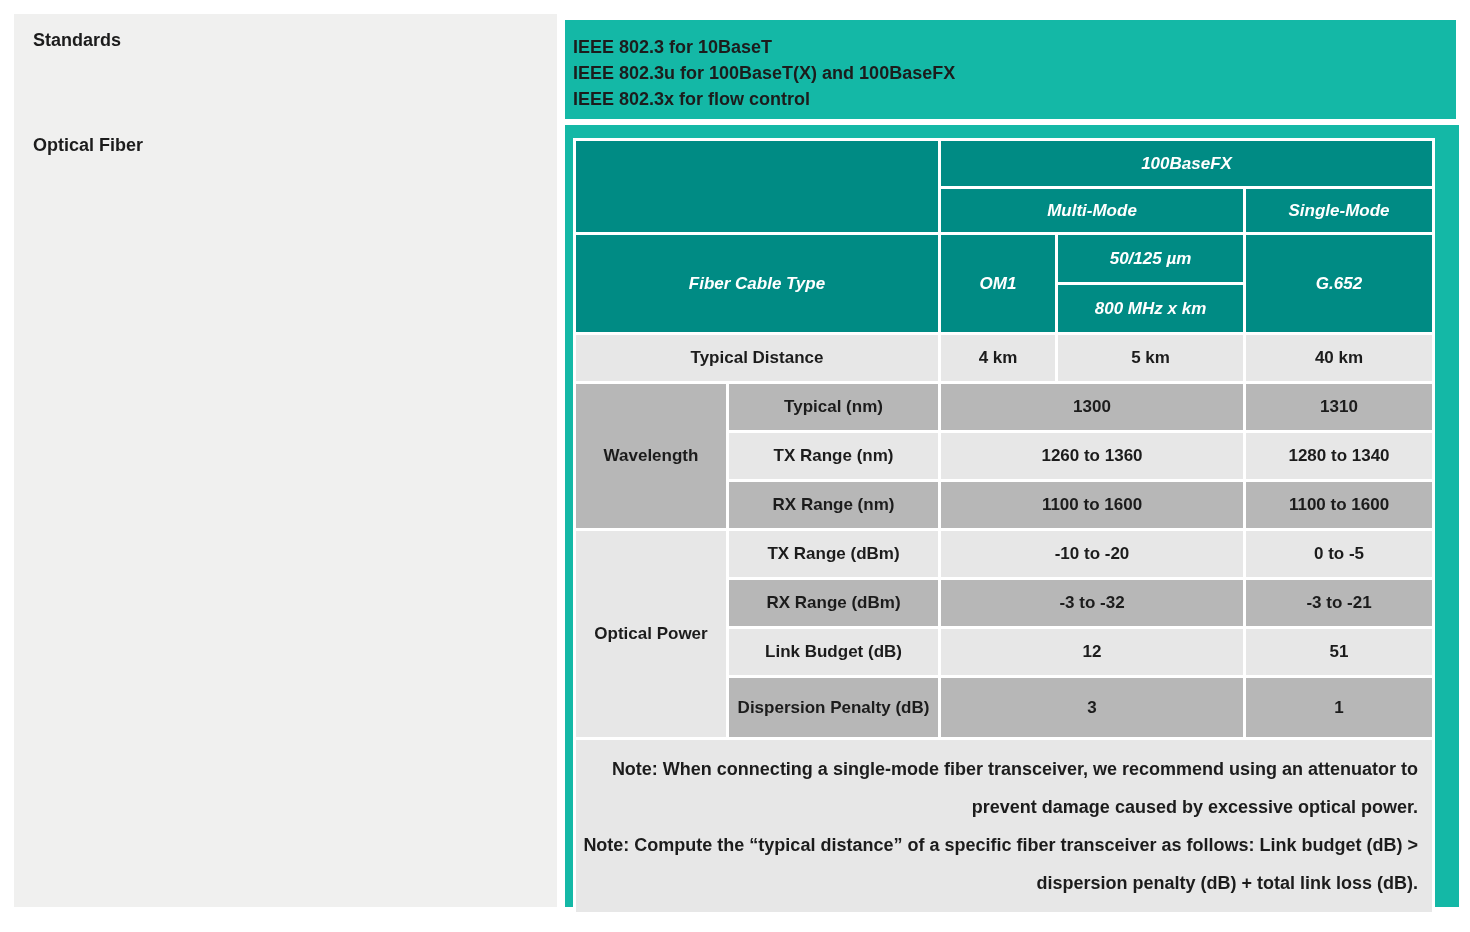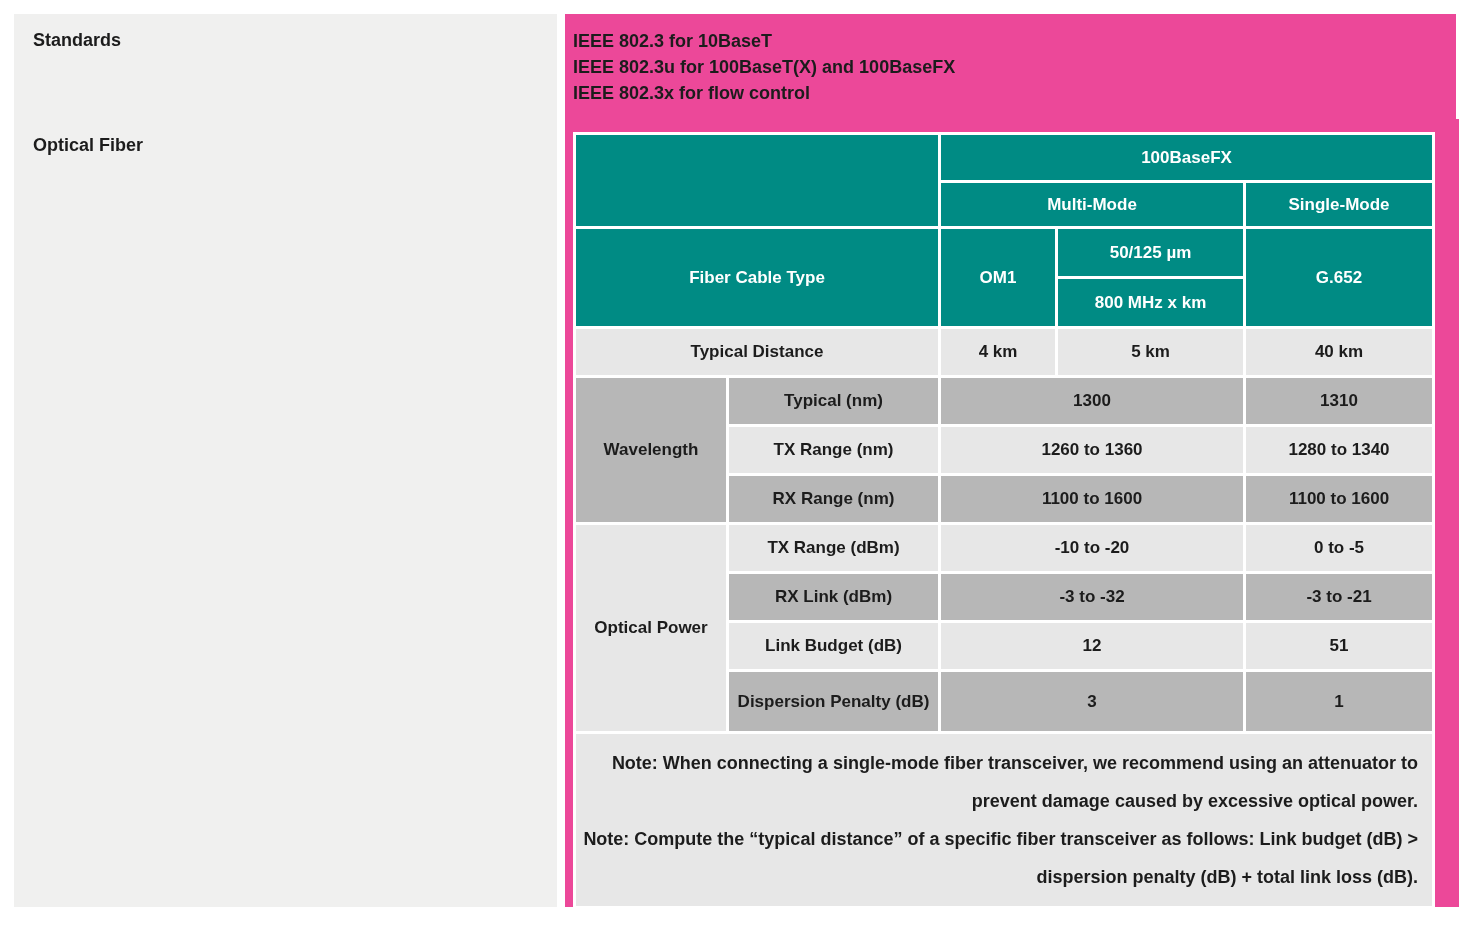--- a/index.html
+++ b/index.html
@@ -13,21 +13,22 @@
   .page { padding: 14px; display: flex; flex-direction: column; }
   .spec-row { display: flex; gap: 8px; }
   .label-col {
     width: 543px; flex: 0 0 543px;
     background: #f0f0ef;
     padding: 16px 19px;
     font-size: 18px; font-weight: 600;
   }
   .value-col {
     flex: 1;
-    background: #ec4899;
+    background: #14b8a6;
+    margin-top: 6px;
   }
   .spec-row.standards { height: 105px; }
   .spec-row.standards .value-col {
     padding: 14px 8px;
     font-size: 18px; font-weight: 600; line-height: 26px;
   }
   .spec-row.optical { height: 788px; }
   .spec-row.optical .value-col { padding: 13px 24px 15px 8px; }
 
   table.fiber-table {
@@ -36,21 +37,21 @@
     border-collapse: collapse;
   }
   .fiber-table td {
     border: 3px solid #ffffff;
     text-align: center;
     vertical-align: middle;
     font-size: 17px;
     font-weight: 600;
     padding: 2px 6px;
   }
-  .fiber-table td.teal { background: #008b84; color: #ffffff; }
+  .fiber-table td.teal { background: #008b84; color: #ffffff; font-style: italic; }
   .fiber-table td.light { background: #e7e7e7; }
   .fiber-table td.dark  { background: #b7b7b7; }
   tr.r-hdr1  { height: 48px; }
   tr.r-hdr2  { height: 46px; }
   tr.r-split { height: 50px; }
   tr.r-data  { height: 49px; }
   tr.r-tall  { height: 62px; }
   tr.r-notes { height: 143px; }
   .fiber-table td.notes-cell {
     text-align: right;
@@ -129,21 +130,21 @@
             <td class="dark">1100 to 1600</td>
           </tr>
 
           <tr class="r-data">
             <td class="light" rowspan="4">Optical Power</td>
             <td class="light">TX Range (dBm)</td>
             <td class="light" colspan="2">-10 to -20</td>
             <td class="light">0 to -5</td>
           </tr>
           <tr class="r-data">
-            <td class="dark">RX Link (dBm)</td>
+            <td class="dark">RX Range (dBm)</td>
             <td class="dark" colspan="2">-3 to -32</td>
             <td class="dark">-3 to -21</td>
           </tr>
           <tr class="r-data">
             <td class="light">Link Budget (dB)</td>
             <td class="light" colspan="2">12</td>
             <td class="light">51</td>
           </tr>
           <tr class="r-tall">
             <td class="dark">Dispersion Penalty (dB)</td>

